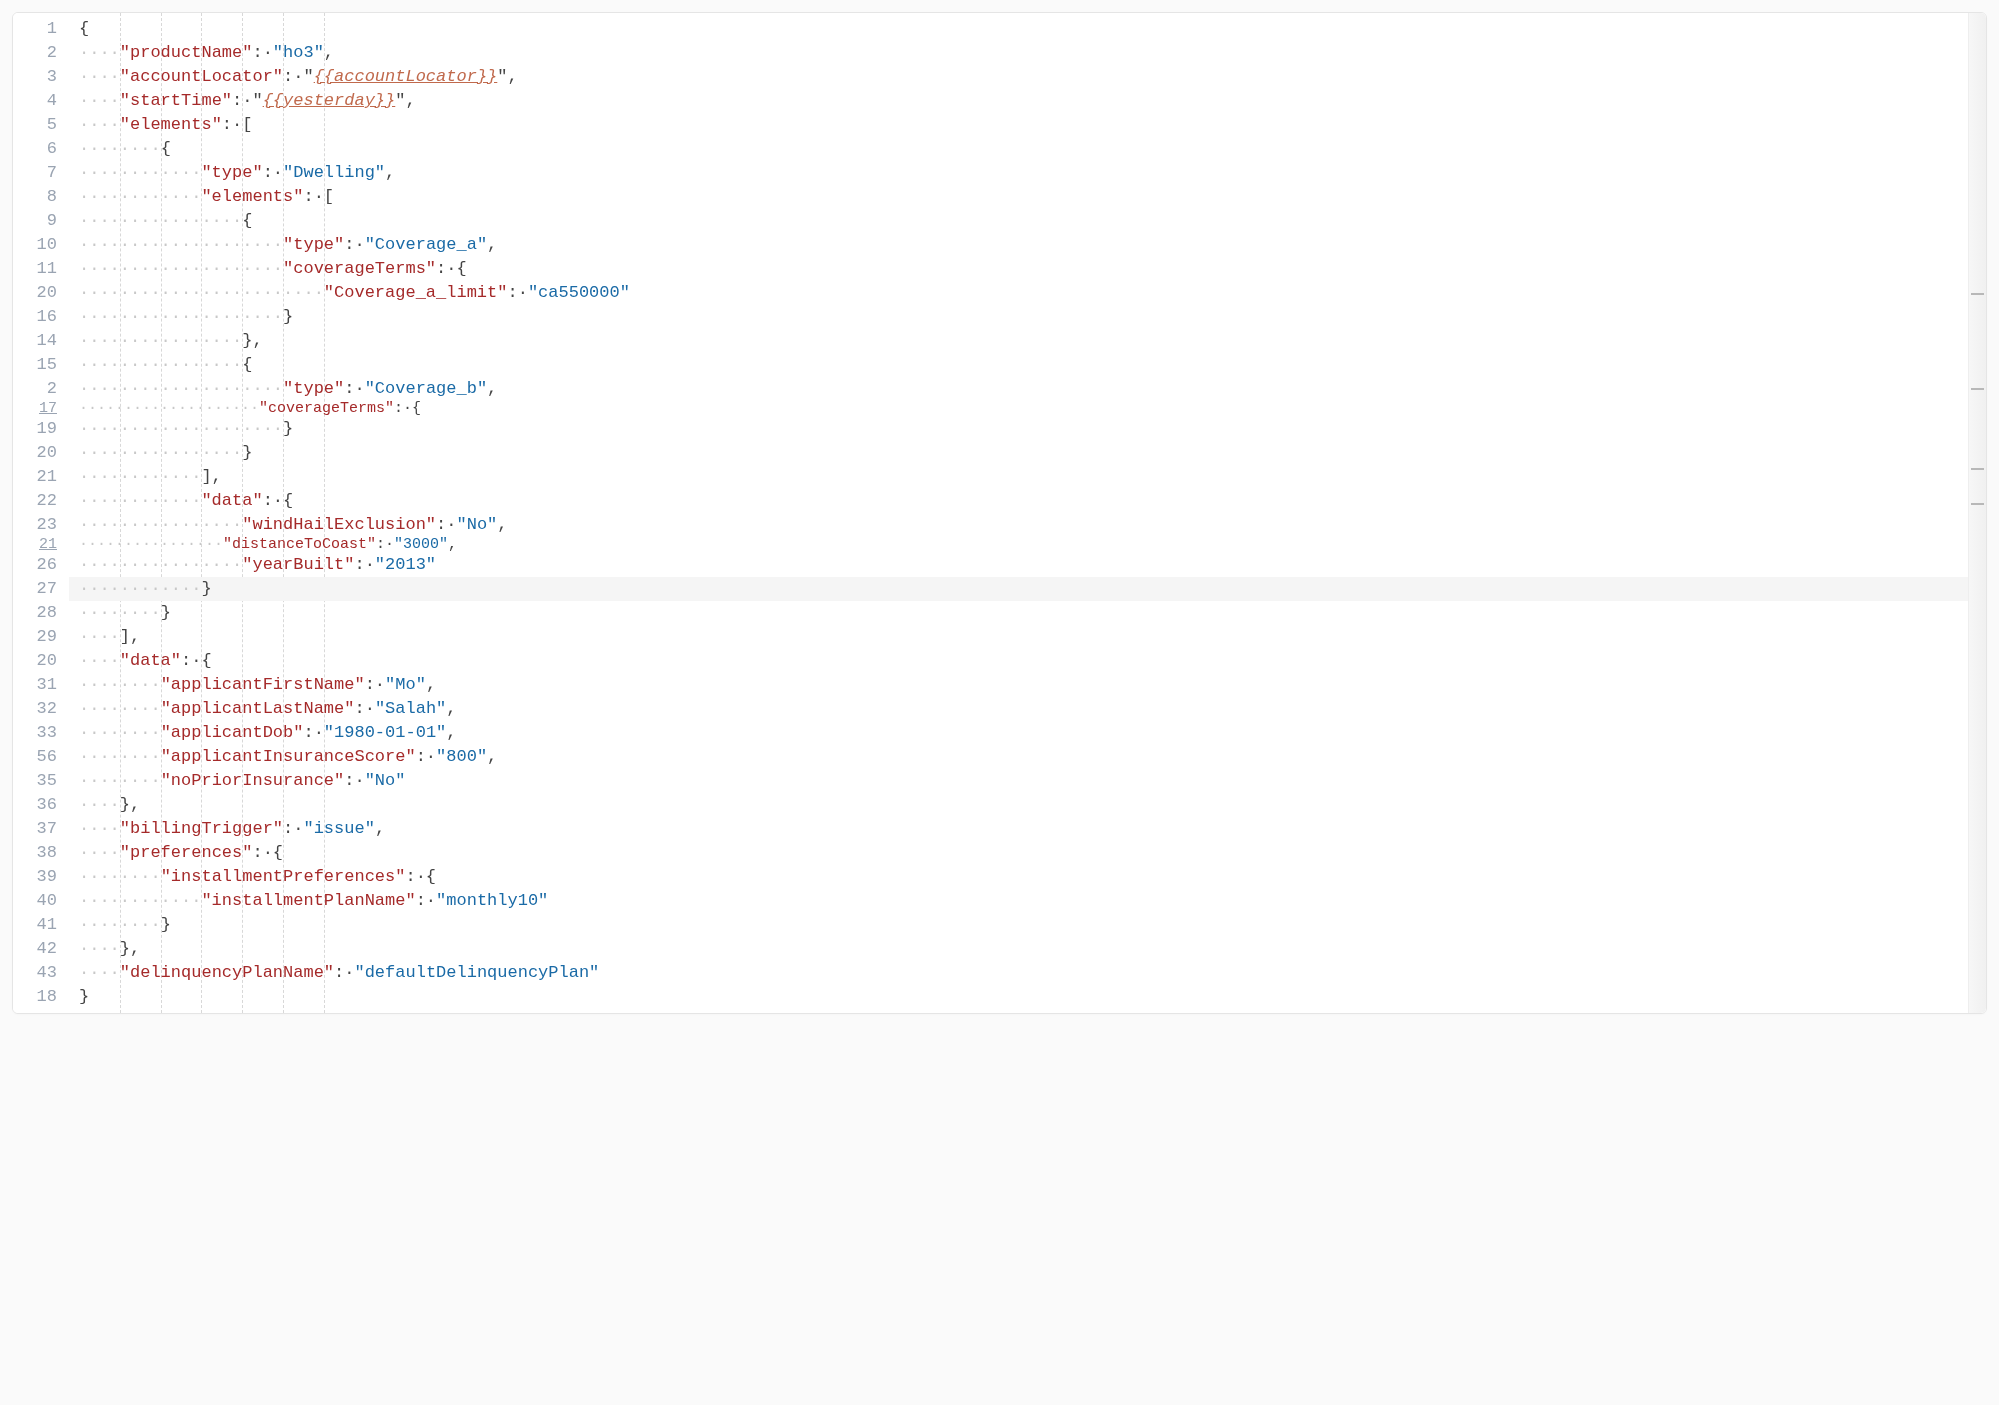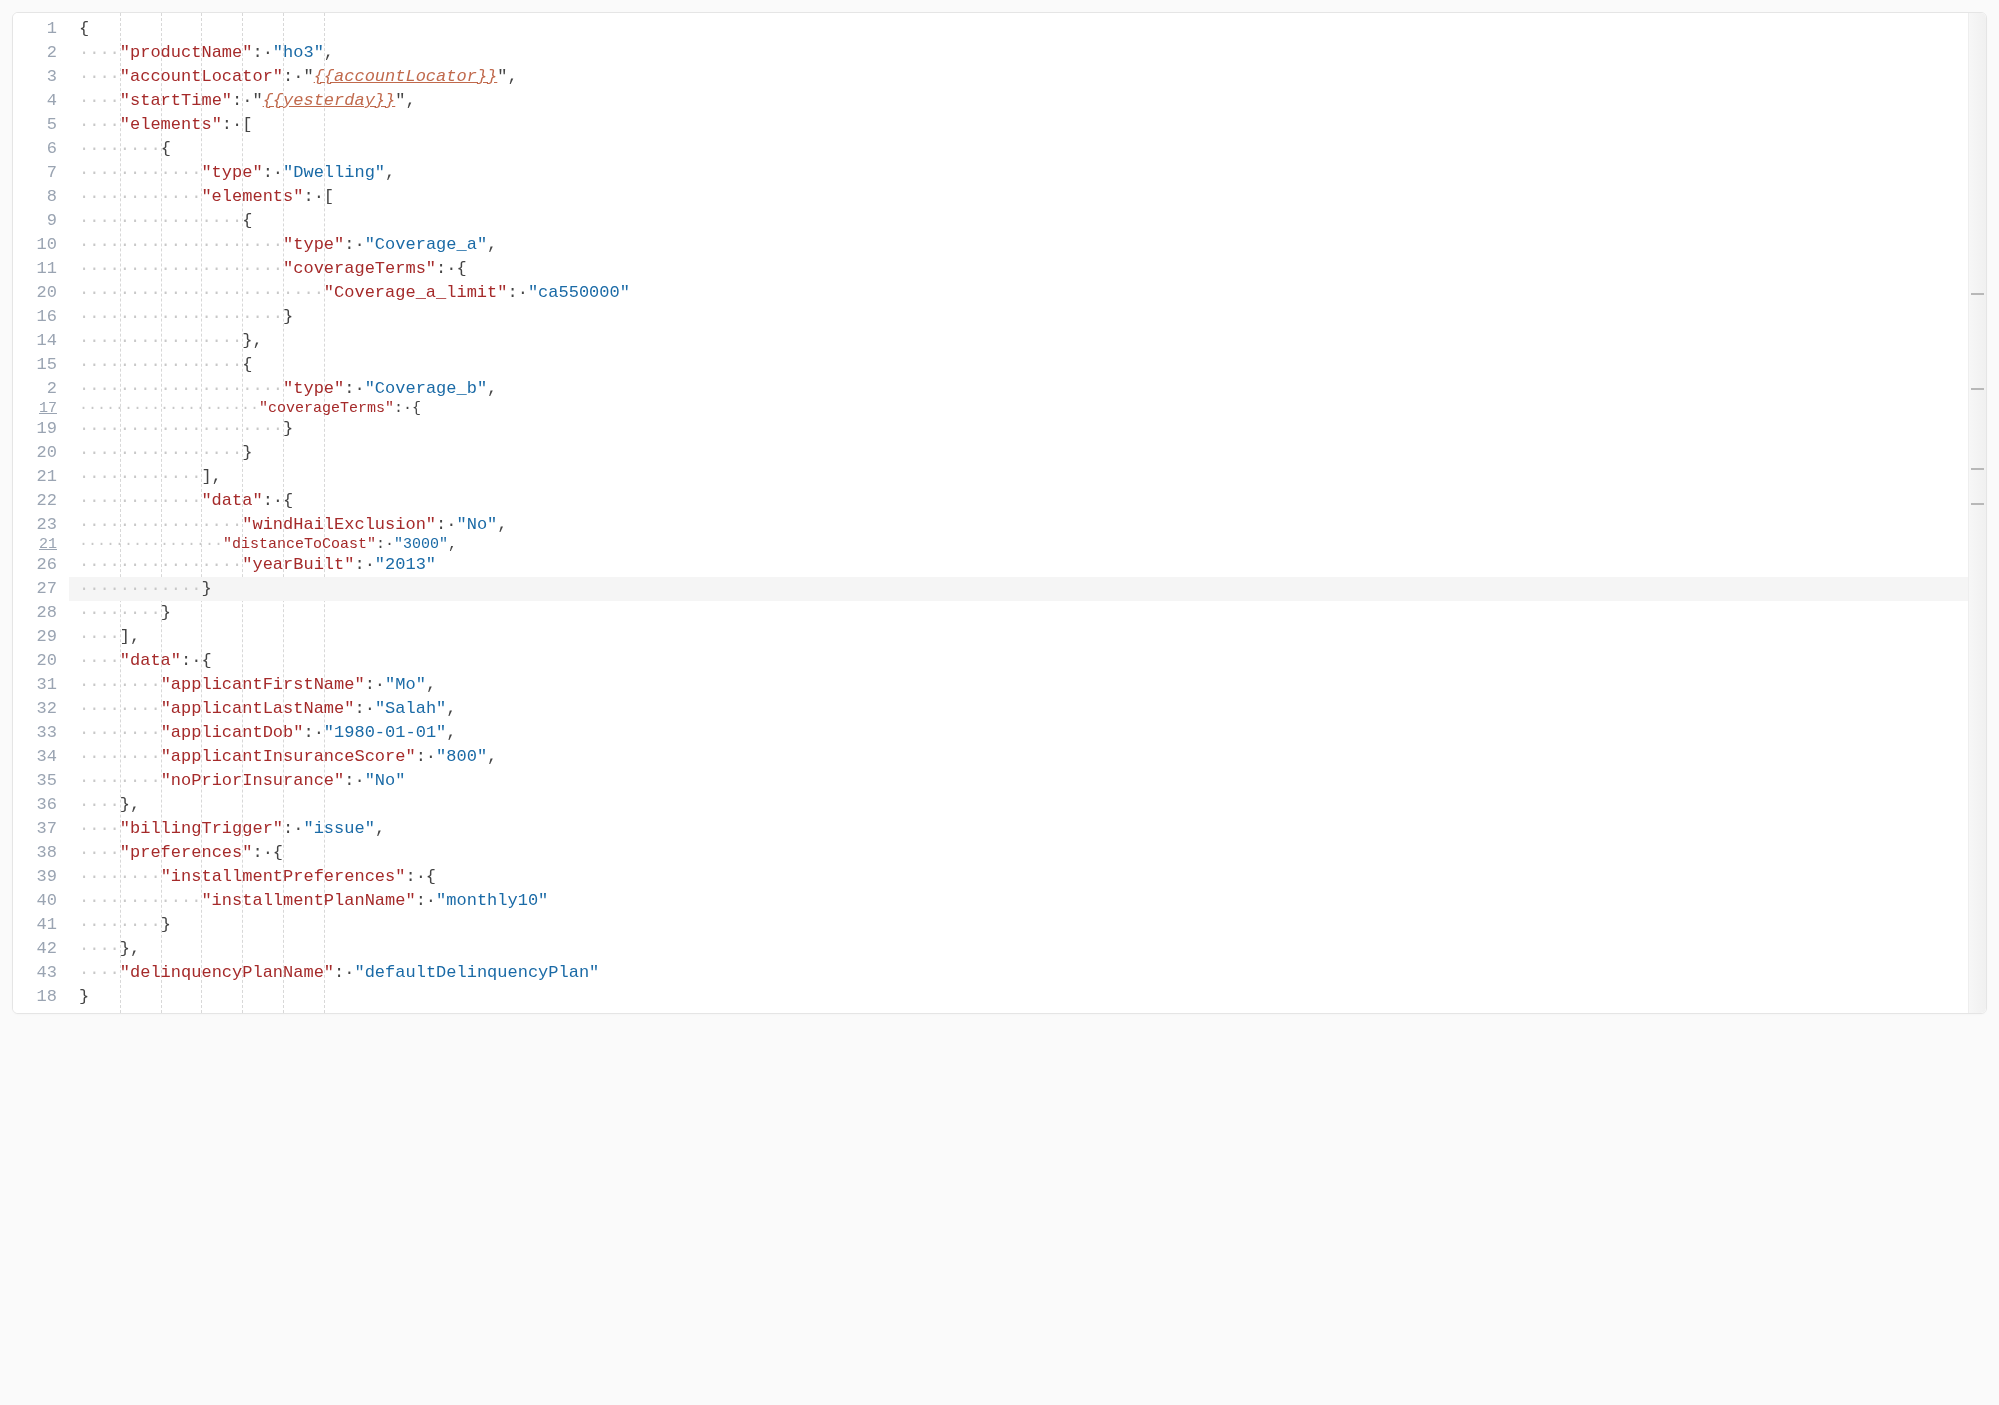--- a/index.html
+++ b/index.html
@@ -111,21 +111,21 @@
         <span class="ln">23</span>
         <span class="ln-pair">21</span>
         <span class="ln">26</span>
         <span class="ln">27</span>
         <span class="ln">28</span>
         <span class="ln">29</span>
         <span class="ln">20</span>
         <span class="ln">31</span>
         <span class="ln">32</span>
         <span class="ln">33</span>
-        <span class="ln">34</span>
+        <span class="ln">56</span>
         <span class="ln">35</span>
         <span class="ln">36</span>
         <span class="ln">37</span>
         <span class="ln">38</span>
         <span class="ln">39</span>
         <span class="ln">40</span>
         <span class="ln">41</span>
         <span class="ln">42</span>
         <span class="ln">43</span>
         <span class="ln">18</span>

